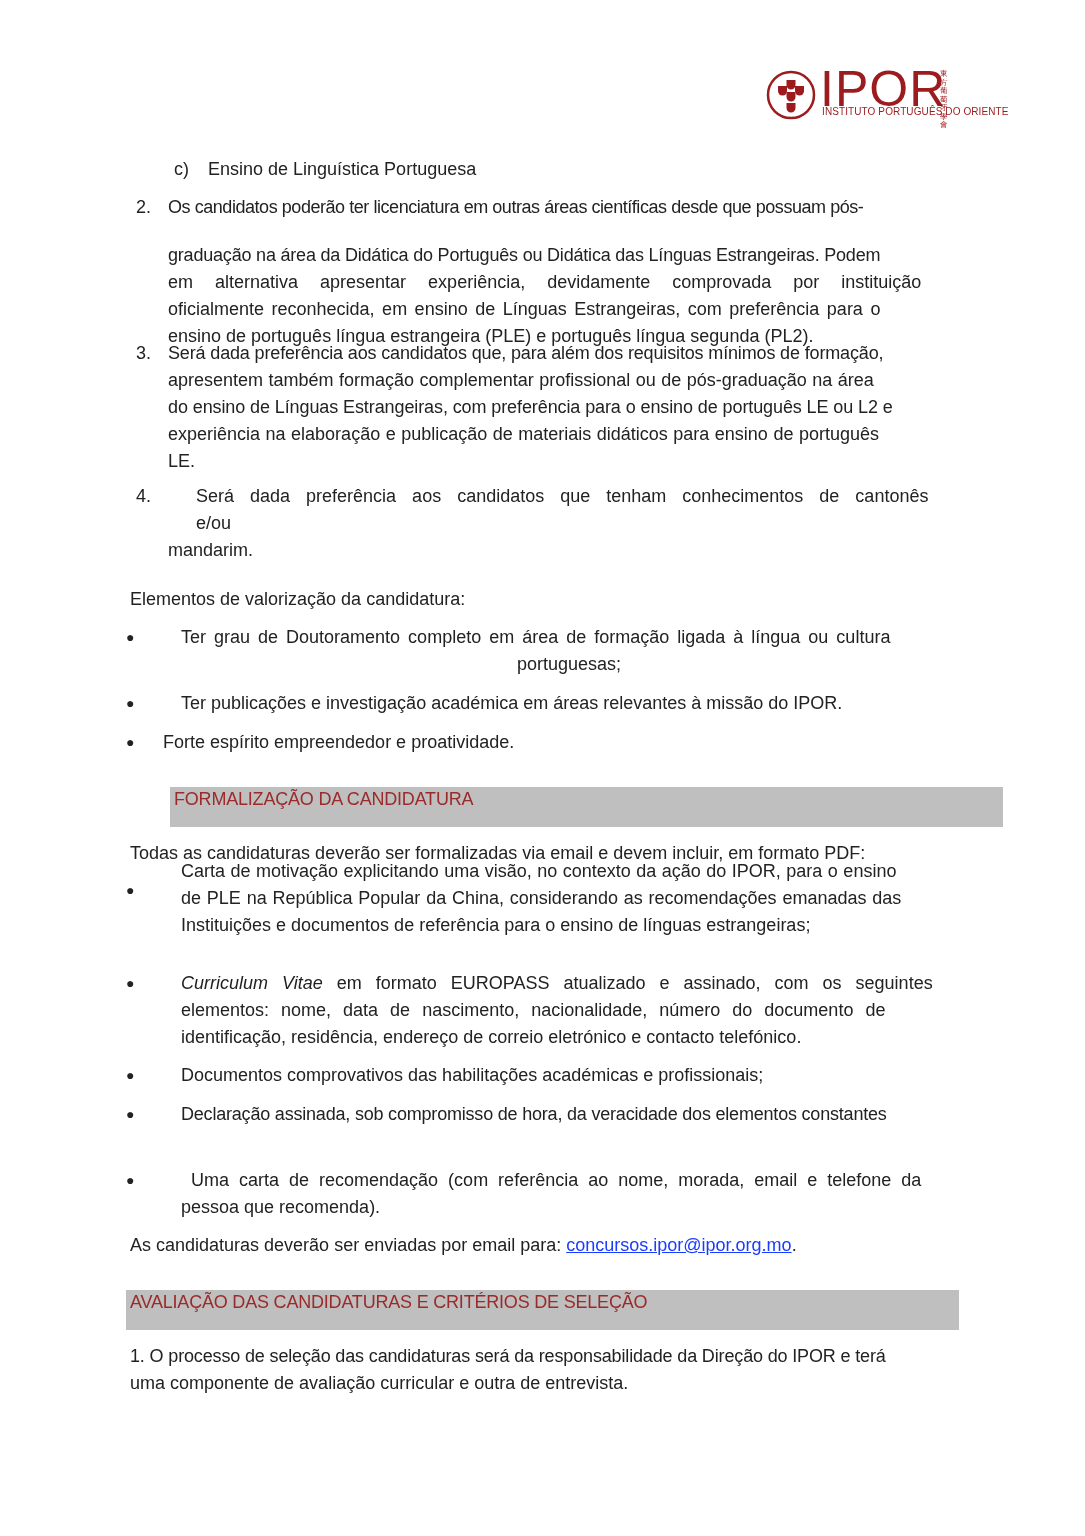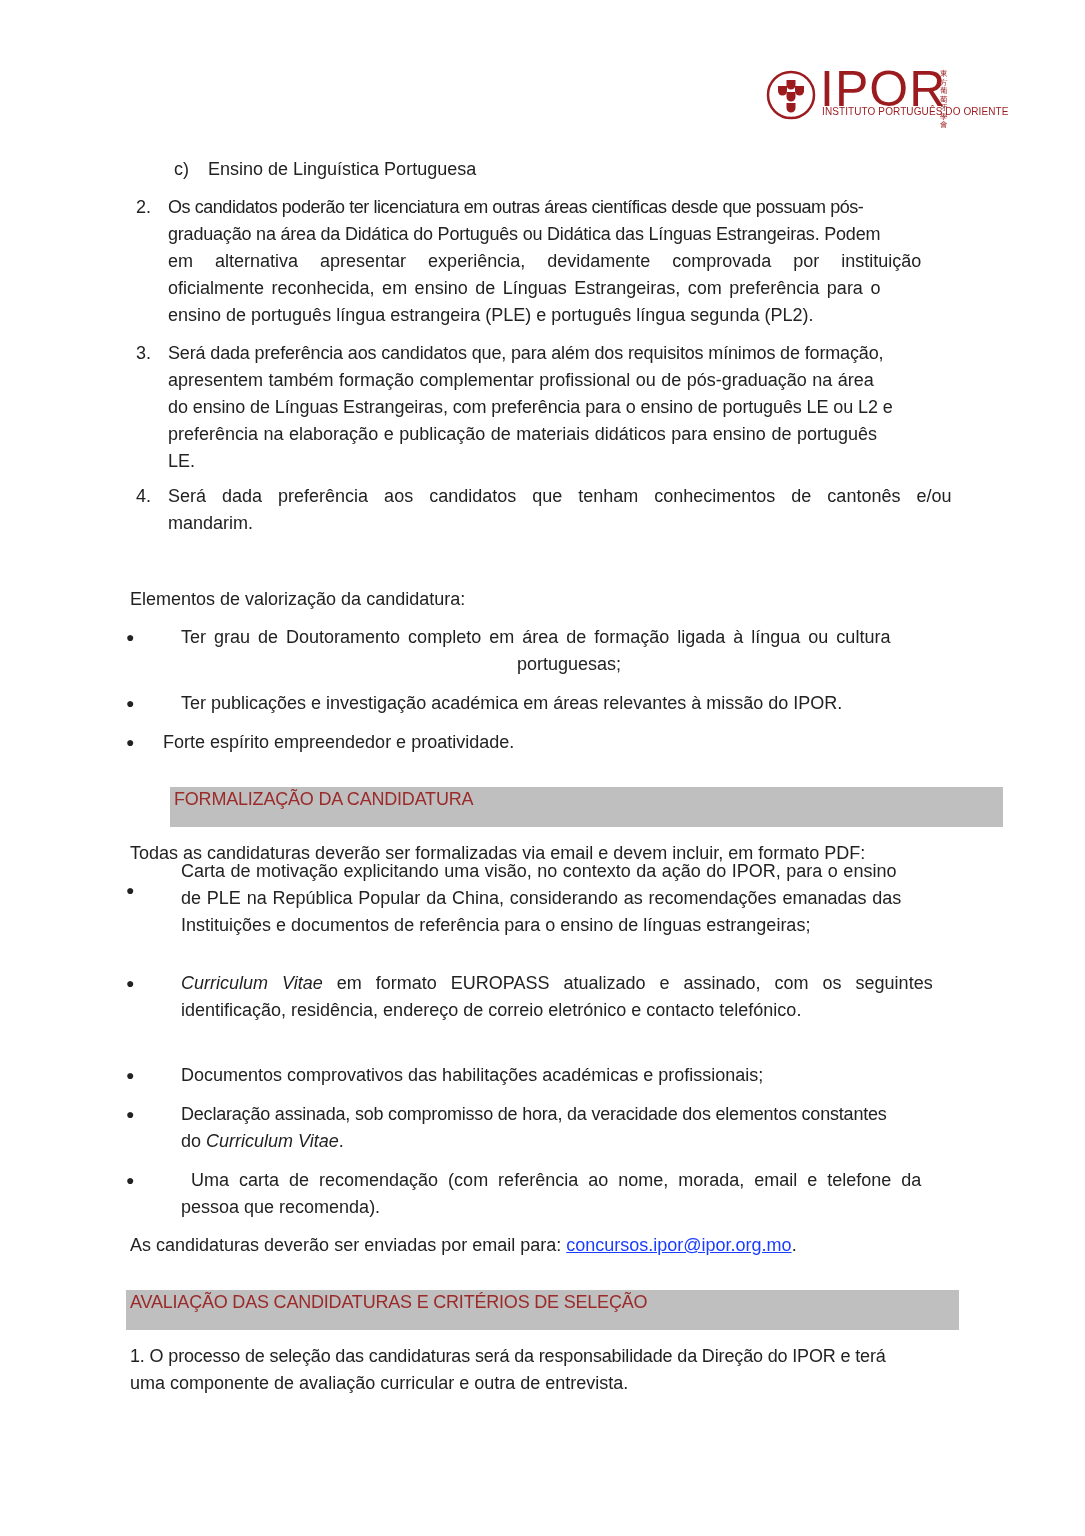--- a/index.html
+++ b/index.html
@@ -41,38 +41,38 @@
     <div class="logo-sub">INSTITUTO PORTUGUÊS DO ORIENTE</div>
     <div class="logo-cjk">東方葡萄牙學會</div>
   </div>
 
   <div class="num" style="left:174px; top:156px;">c)</div>
   <div class="text" style="left:208px; top:156px;">Ensino de Linguística Portuguesa</div>
 
   <div class="num" style="left:136px; top:194px;">2.</div>
   <div style="position:absolute; left:168px; top:194px; width:788px;">
     <div class="text justify" style="position:relative; letter-spacing:-0.45px;">Os candidatos poderão ter licenciatura em outras áreas científicas desde que possuam pós-</div>
-    <div class="text justify" style="position:relative; letter-spacing:-0.2px;">graduação na área da Didática do Português ou Didática das Línguas Estrangeiras.  Podem</div>
+    <div class="text justify" style="position:relative; letter-spacing:-0.2px;margin-top:21px;">graduação na área da Didática do Português ou Didática das Línguas Estrangeiras.  Podem</div>
     <div class="text" style="position:relative; word-spacing:17px;">em alternativa apresentar experiência, devidamente comprovada por instituição</div>
     <div class="text" style="position:relative; word-spacing:2.5px;">oficialmente reconhecida, em ensino de Línguas Estrangeiras, com preferência para o</div>
     <div class="text" style="position:relative;">ensino de português língua estrangeira (PLE) e português língua segunda (PL2).</div>
   </div>
 
   <div class="num" style="left:136px; top:340px;">3.</div>
   <div style="position:absolute; left:168px; top:340px; width:788px;">
     <div class="text" style="position:relative; letter-spacing:-0.15px;">Será dada preferência aos candidatos que, para além dos requisitos mínimos de formação,</div>
     <div class="text" style="position:relative; word-spacing:0.5px;">apresentem também formação complementar profissional ou de pós-graduação na área</div>
     <div class="text" style="position:relative; letter-spacing:-0.1px;">do ensino de Línguas Estrangeiras, com preferência para o ensino de português LE ou L2 e</div>
-    <div class="text" style="position:relative; word-spacing:0.5px;">preferência na elaboração e publicação de materiais didáticos para ensino de português</div>
+    <div class="text" style="position:relative; word-spacing:0.5px;">experiência na elaboração e publicação de materiais didáticos para ensino de português</div>
     <div class="text" style="position:relative;">LE.</div>
   </div>
 
   <div class="num" style="left:136px; top:483px;">4.</div>
   <div style="position:absolute; left:168px; top:483px; width:788px;">
-    <div class="text" style="position:relative; word-spacing:11px;">Será dada preferência aos candidatos que tenham conhecimentos de cantonês e/ou</div>
+    <div class="text" style="position:relative; word-spacing:11px;margin-left:28px;">Será dada preferência aos candidatos que tenham conhecimentos de cantonês e/ou</div>
     <div class="text" style="position:relative;">mandarim.</div>
   </div>
 
   <div class="text" style="left:130px; top:586px;">Elementos de valorização da candidatura:</div>
 
   <div class="bullet" style="left:126px; top:624px;">●</div>
   <div style="position:absolute; left:181px; top:624px; width:776px;">
     <div class="text" style="position:relative; word-spacing:3px;">Ter grau de Doutoramento completo em área de formação ligada à língua ou cultura</div>
     <div class="text" style="position:relative;text-align:center;">portuguesas;</div>
   </div>
@@ -92,30 +92,30 @@
   <div class="bullet" style="left:126px; top:877px;">●</div>
   <div style="position:absolute; left:181px; top:858px; width:776px;">
     <div class="text" style="position:relative; word-spacing:0.5px;">Carta de motivação explicitando uma visão, no contexto da ação do IPOR, para o ensino</div>
     <div class="text" style="position:relative; word-spacing:0.8px;">de PLE na República Popular da China, considerando as recomendações emanadas das</div>
     <div class="text" style="position:relative;">Instituições e documentos de referência para o ensino de línguas estrangeiras;</div>
   </div>
 
   <div class="bullet" style="left:126px; top:970px;">●</div>
   <div style="position:absolute; left:181px; top:970px; width:776px;">
     <div class="text" style="position:relative; word-spacing:9px;"><em>Curriculum Vitae</em><span> em formato EUROPASS atualizado e assinado, com os seguintes</span></div>
+    <div class="text" style="position:relative; word-spacing:7px;">elementos: nome, data de nascimento, nacionalidade, número do documento de</div>
     <div class="text" style="position:relative;">identificação, residência, endereço de correio eletrónico e contacto telefónico.</div>
   </div>
 
   <div class="bullet" style="left:126px; top:1062px;">●</div>
   <div class="text" style="left:181px; top:1062px;">Documentos comprovativos das habilitações académicas e profissionais;</div>
 
   <div class="bullet" style="left:126px; top:1101px;">●</div>
   <div style="position:absolute; left:181px; top:1101px; width:776px;">
     <div class="text" style="position:relative; letter-spacing:-0.2px;">Declaração assinada, sob compromisso de hora, da veracidade dos elementos constantes</div>
-    <div class="text" style="position:relative;"><span>do </span><em>Curriculum Vitae</em><span>.</span></div>
   </div>
 
   <div class="bullet" style="left:126px; top:1167px;">●</div>
   <div style="position:absolute; left:181px; top:1167px; width:776px;">
     <div class="text" style="position:relative; word-spacing:5px;margin-left:10px;">Uma carta de recomendação (com referência ao nome, morada, email e telefone da</div>
     <div class="text" style="position:relative;">pessoa que recomenda).</div>
   </div>
 
   <div class="text" style="left:130px; top:1232px;">
     <span>As candidaturas deverão ser enviadas por email para: </span><a class="email">concursos.ipor@ipor.org.mo</a><span>.</span>

